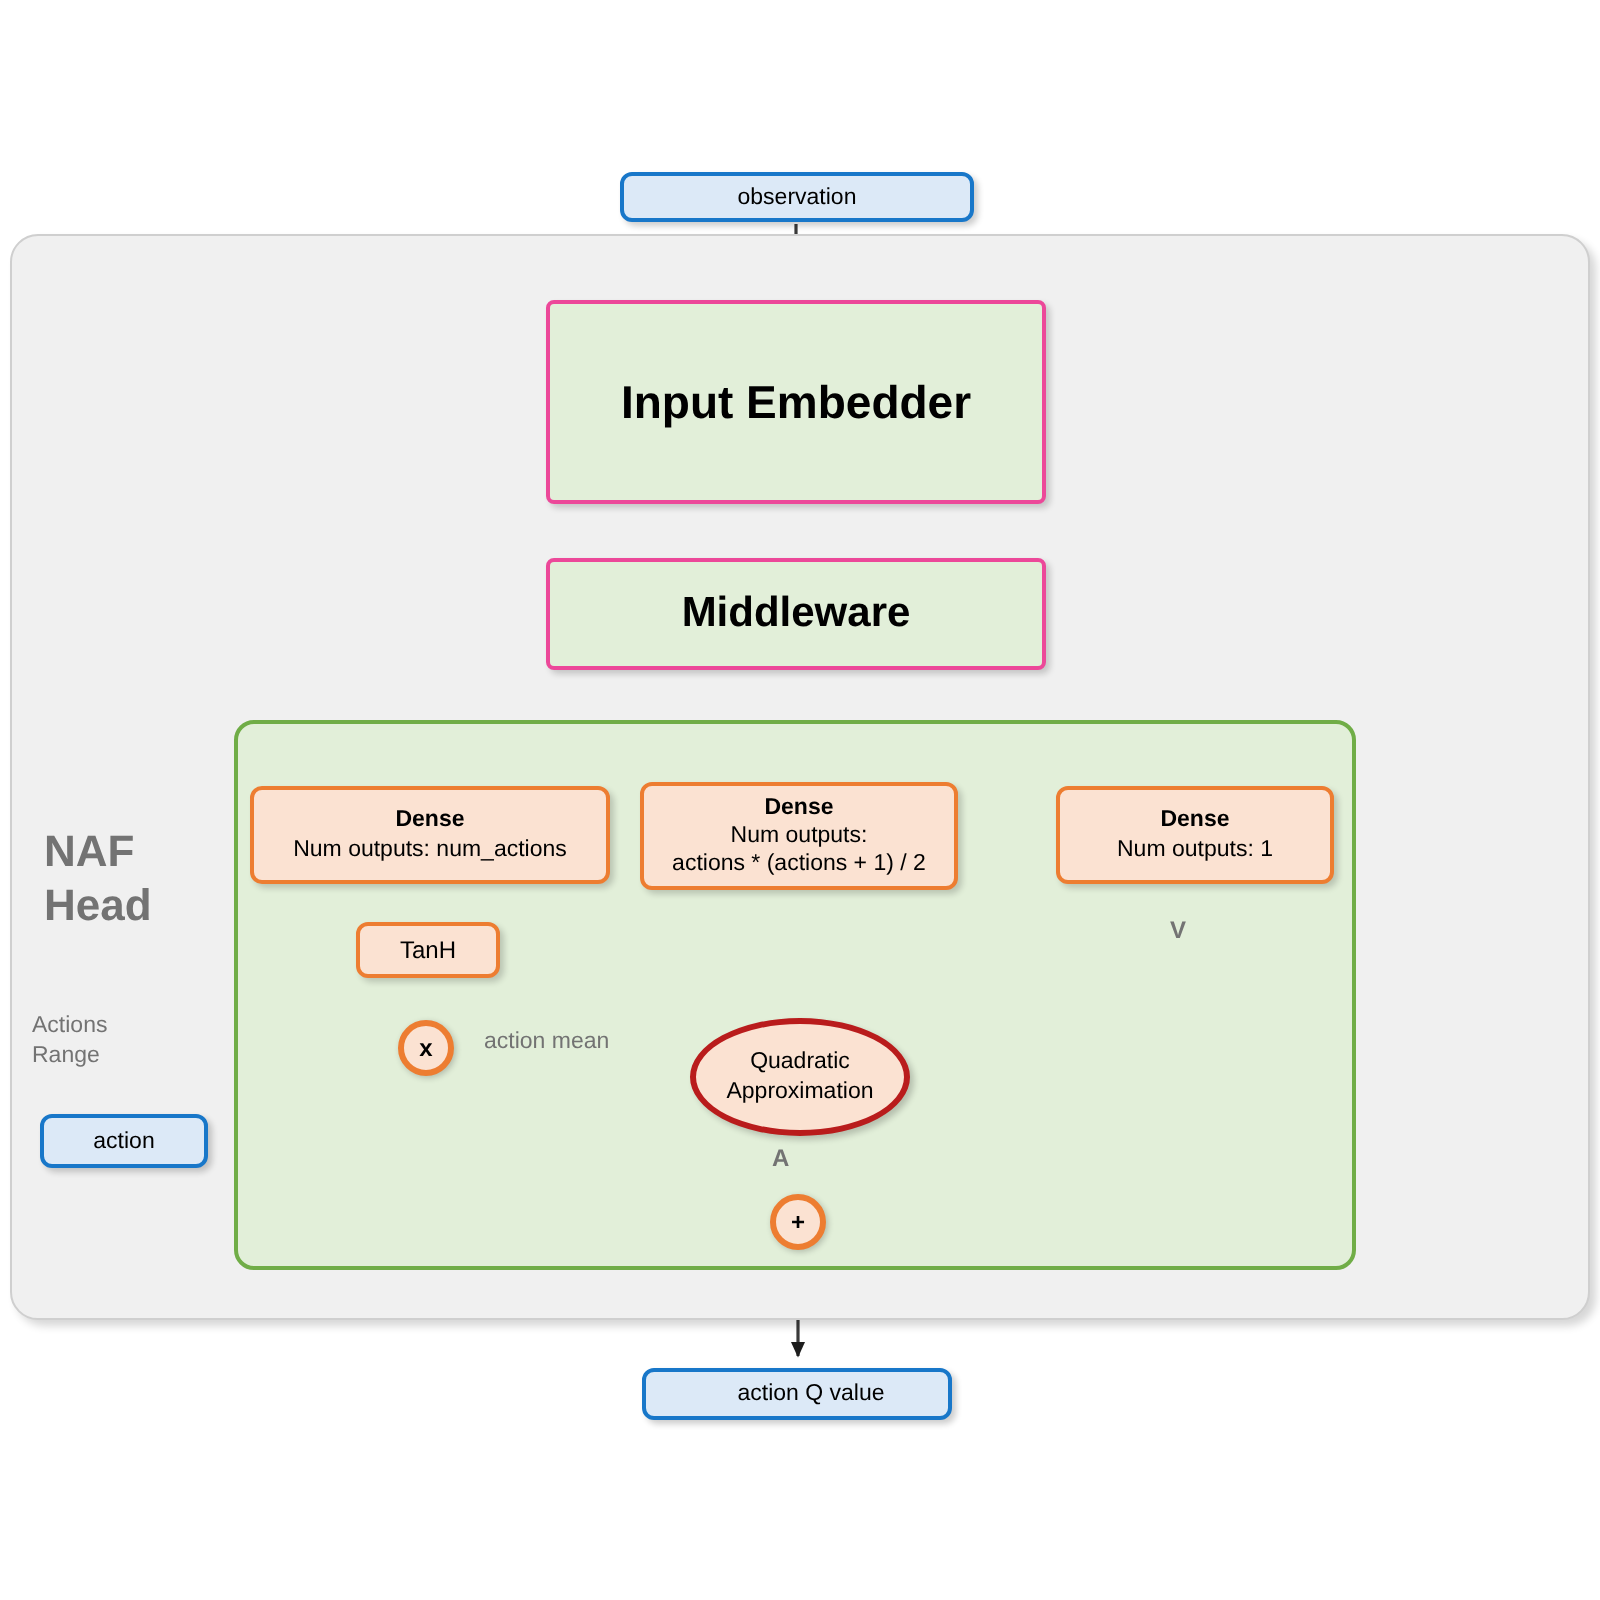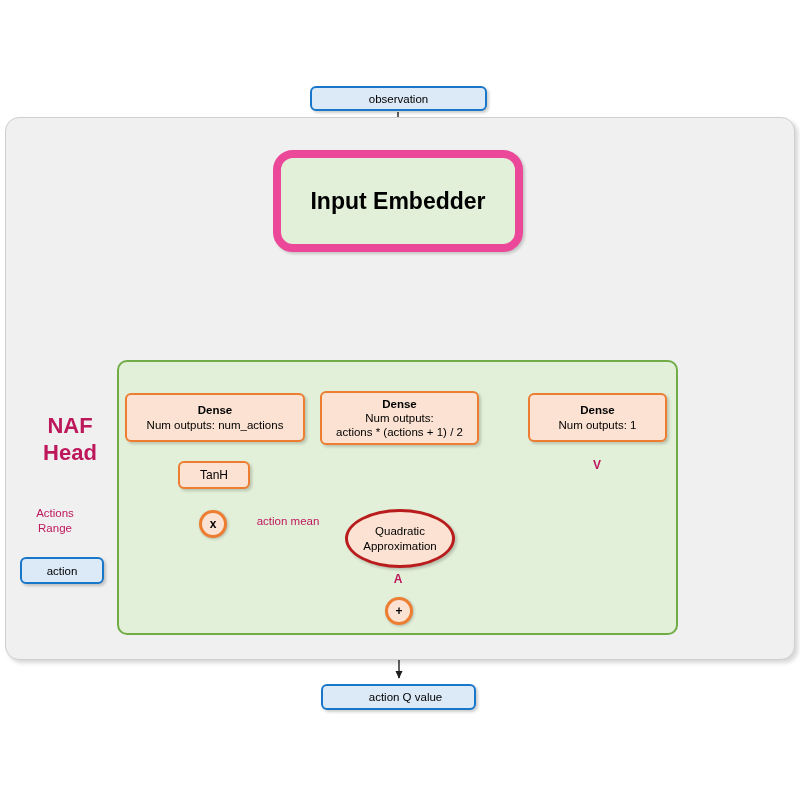--- a/index.html
+++ b/index.html
@@ -60,22 +60,22 @@
   }
   .node-blue {
     background: #dce9f7;
     border: 2px solid #1877c9;
     border-radius: 6px;
     box-shadow: 2px 2px 3px rgba(0,0,0,0.20);
     font-size: 11.5px;
   }
   .node-green {
     background: #e2efd9;
-    border: 8px solid #ec4899;
-    border-radius: 20px;
+    border: 2px solid #ec4899;
+    border-radius: 4px;
     box-shadow: 2px 2px 3px rgba(0,0,0,0.18);
     font-weight: bold;
   }
   .node-orange {
     background: #fbe2d2;
     border: 2px solid #ed7d31;
     border-radius: 6px;
     box-shadow: 2px 2px 3px rgba(0,0,0,0.18);
     font-size: 11.5px;
     line-height: 1.22;
@@ -133,22 +133,22 @@
     text-align: center;
     font-size: 11.5px;
     line-height: 1.25;
     color: #000;
     box-shadow: 2px 2px 3px rgba(0,0,0,0.2);
   }
 
   
   .plain-label {
     position: absolute;
-    color: #be185d;
-    text-align: center;
+    color: #737373;
+    text-align: left;
     white-space: pre-line;
   }
   #naf-head-label {
     left: 22px; top: 413px; width: 96px;
     font-size: 22px; font-weight: bold; line-height: 1.22;
   }
   #actions-range-label {
     left: 16px; top: 506px; width: 78px;
     font-size: 11.5px; line-height: 1.3;
   }
@@ -221,20 +221,23 @@
   </div>
 
   <div class="node node-blue" id="q-value-node">
     <span>action Q value</span>
   </div>
 
   <div class="node node-green" id="input-embedder-node">
     <span>Input Embedder</span>
   </div>
 
+  <div class="node node-green" id="middleware-node">
+    <span>Middleware</span>
+  </div>
 
   <div class="node node-orange" id="dense-actions-node">
     <span class="row-title">Dense</span>
     <span>Num outputs: num_actions</span>
   </div>
 
   <div class="node node-orange" id="dense-matrix-node">
     <span class="row-title">Dense</span>
     <span>Num outputs:</span>
     <span>actions * (actions + 1) / 2</span>

